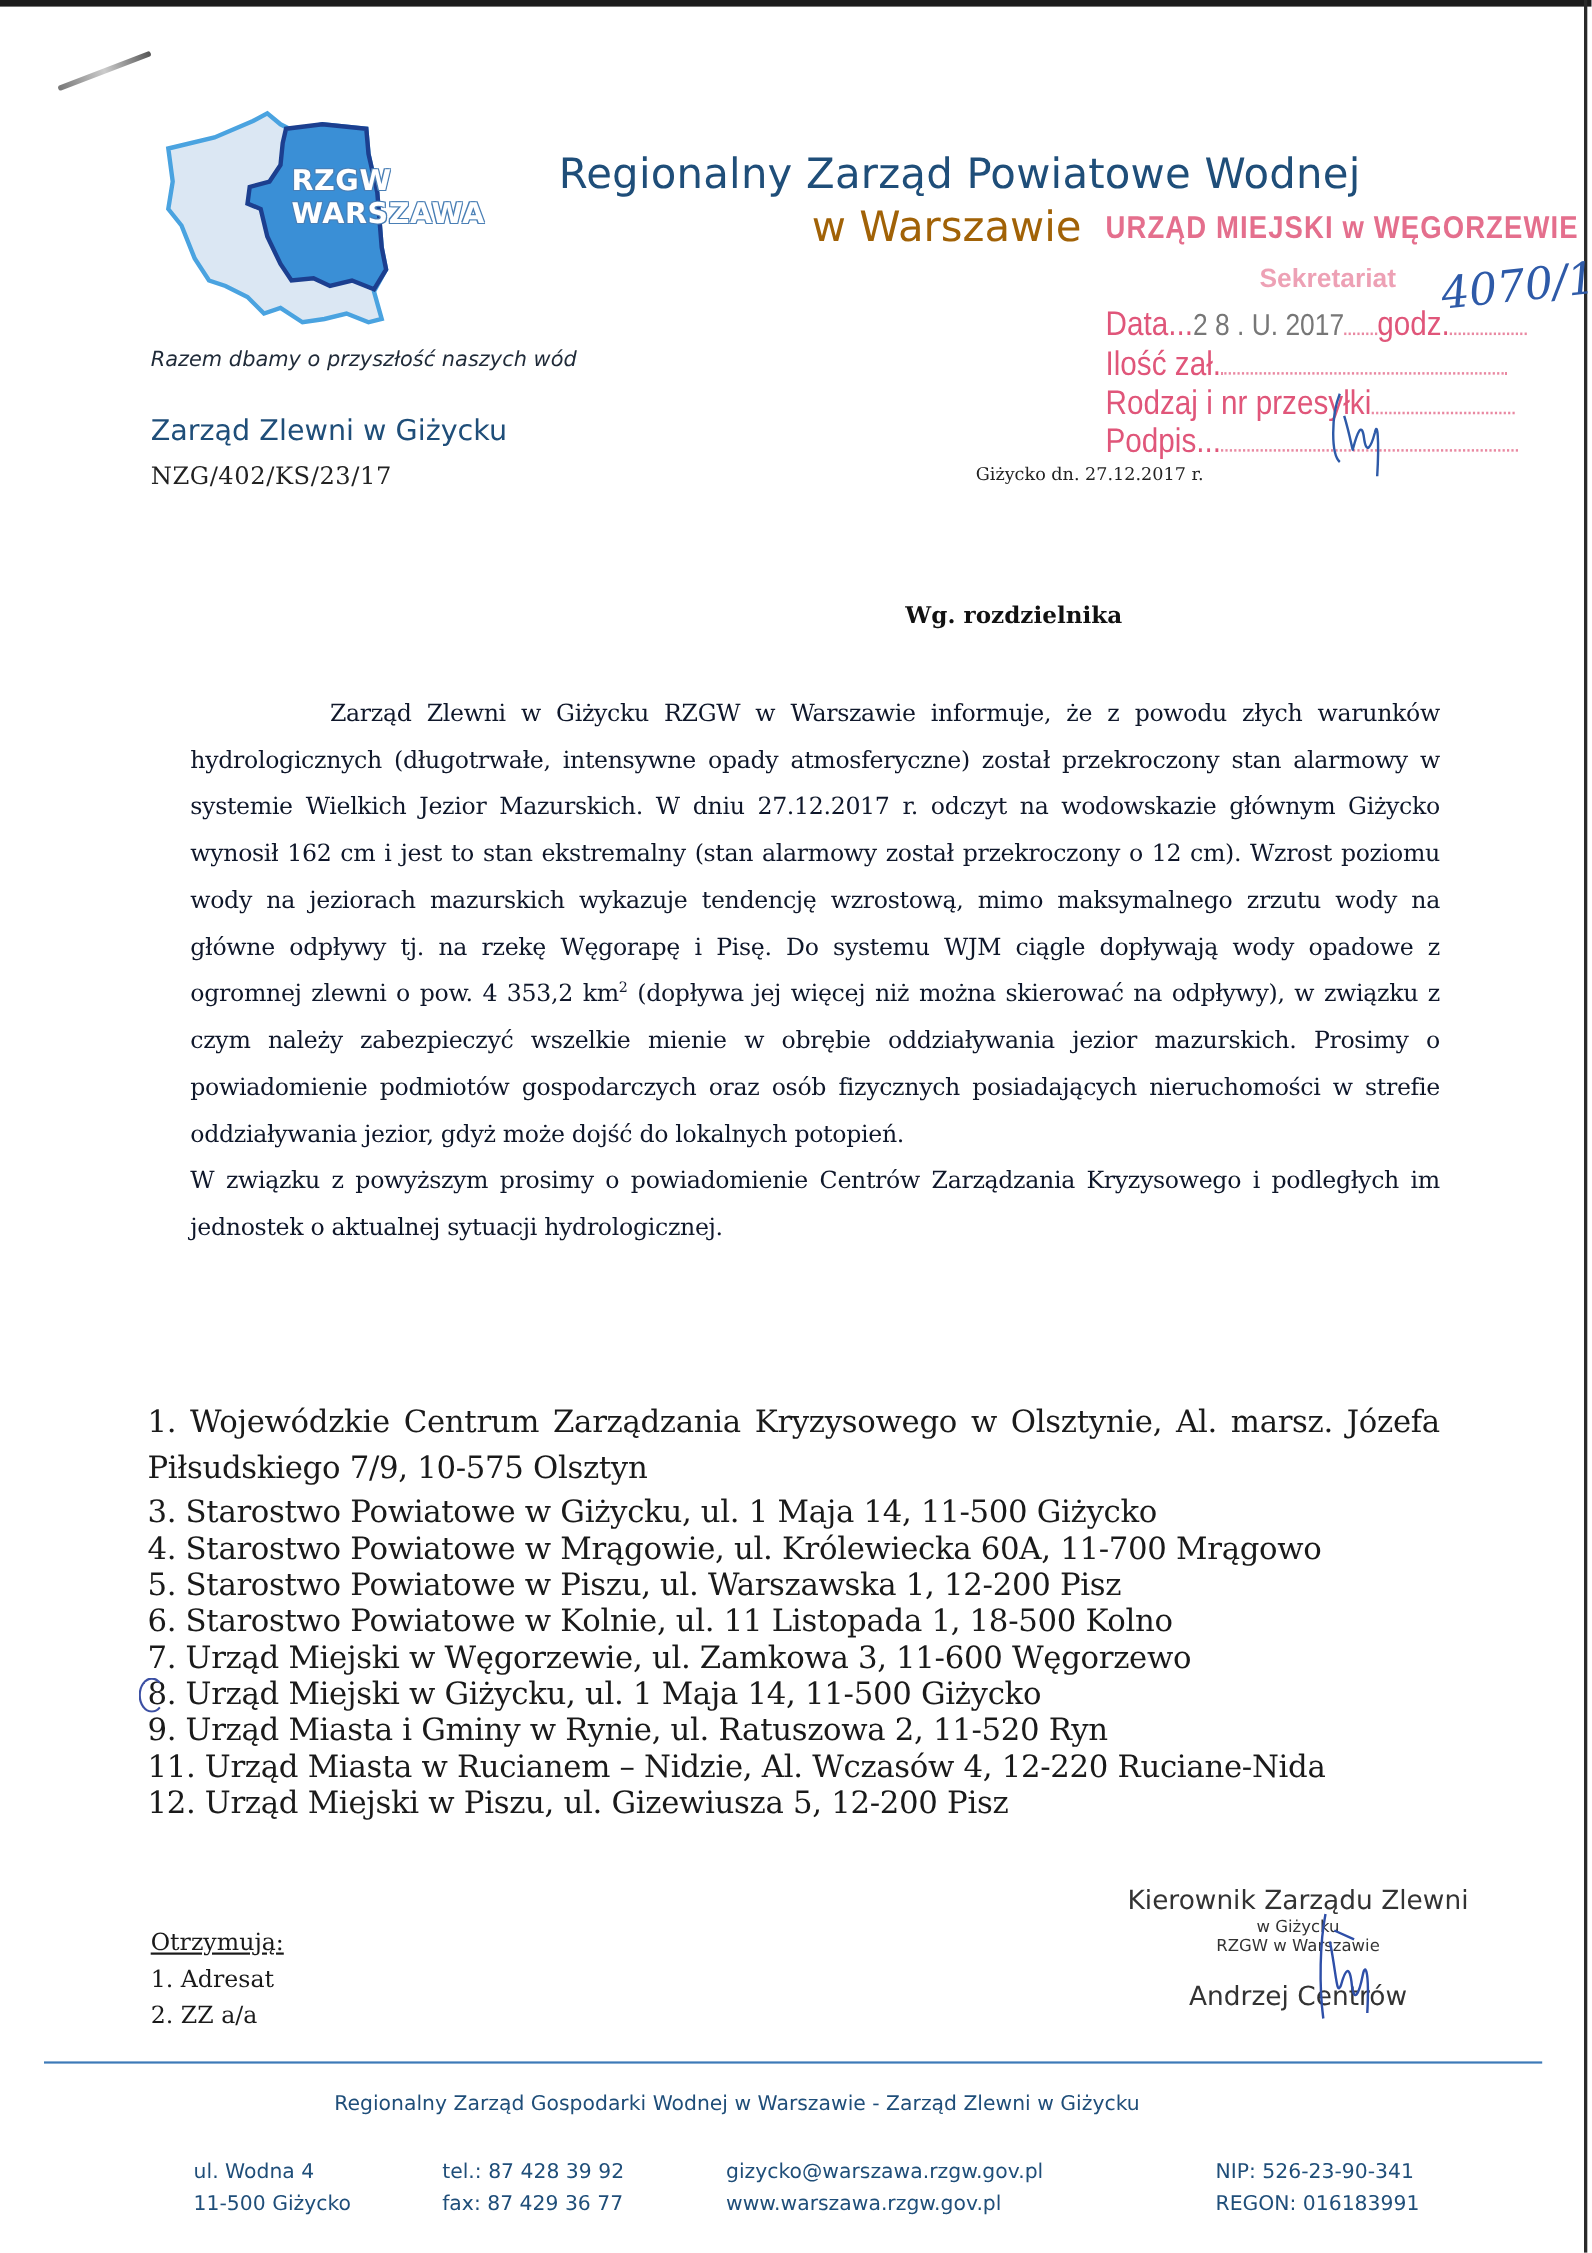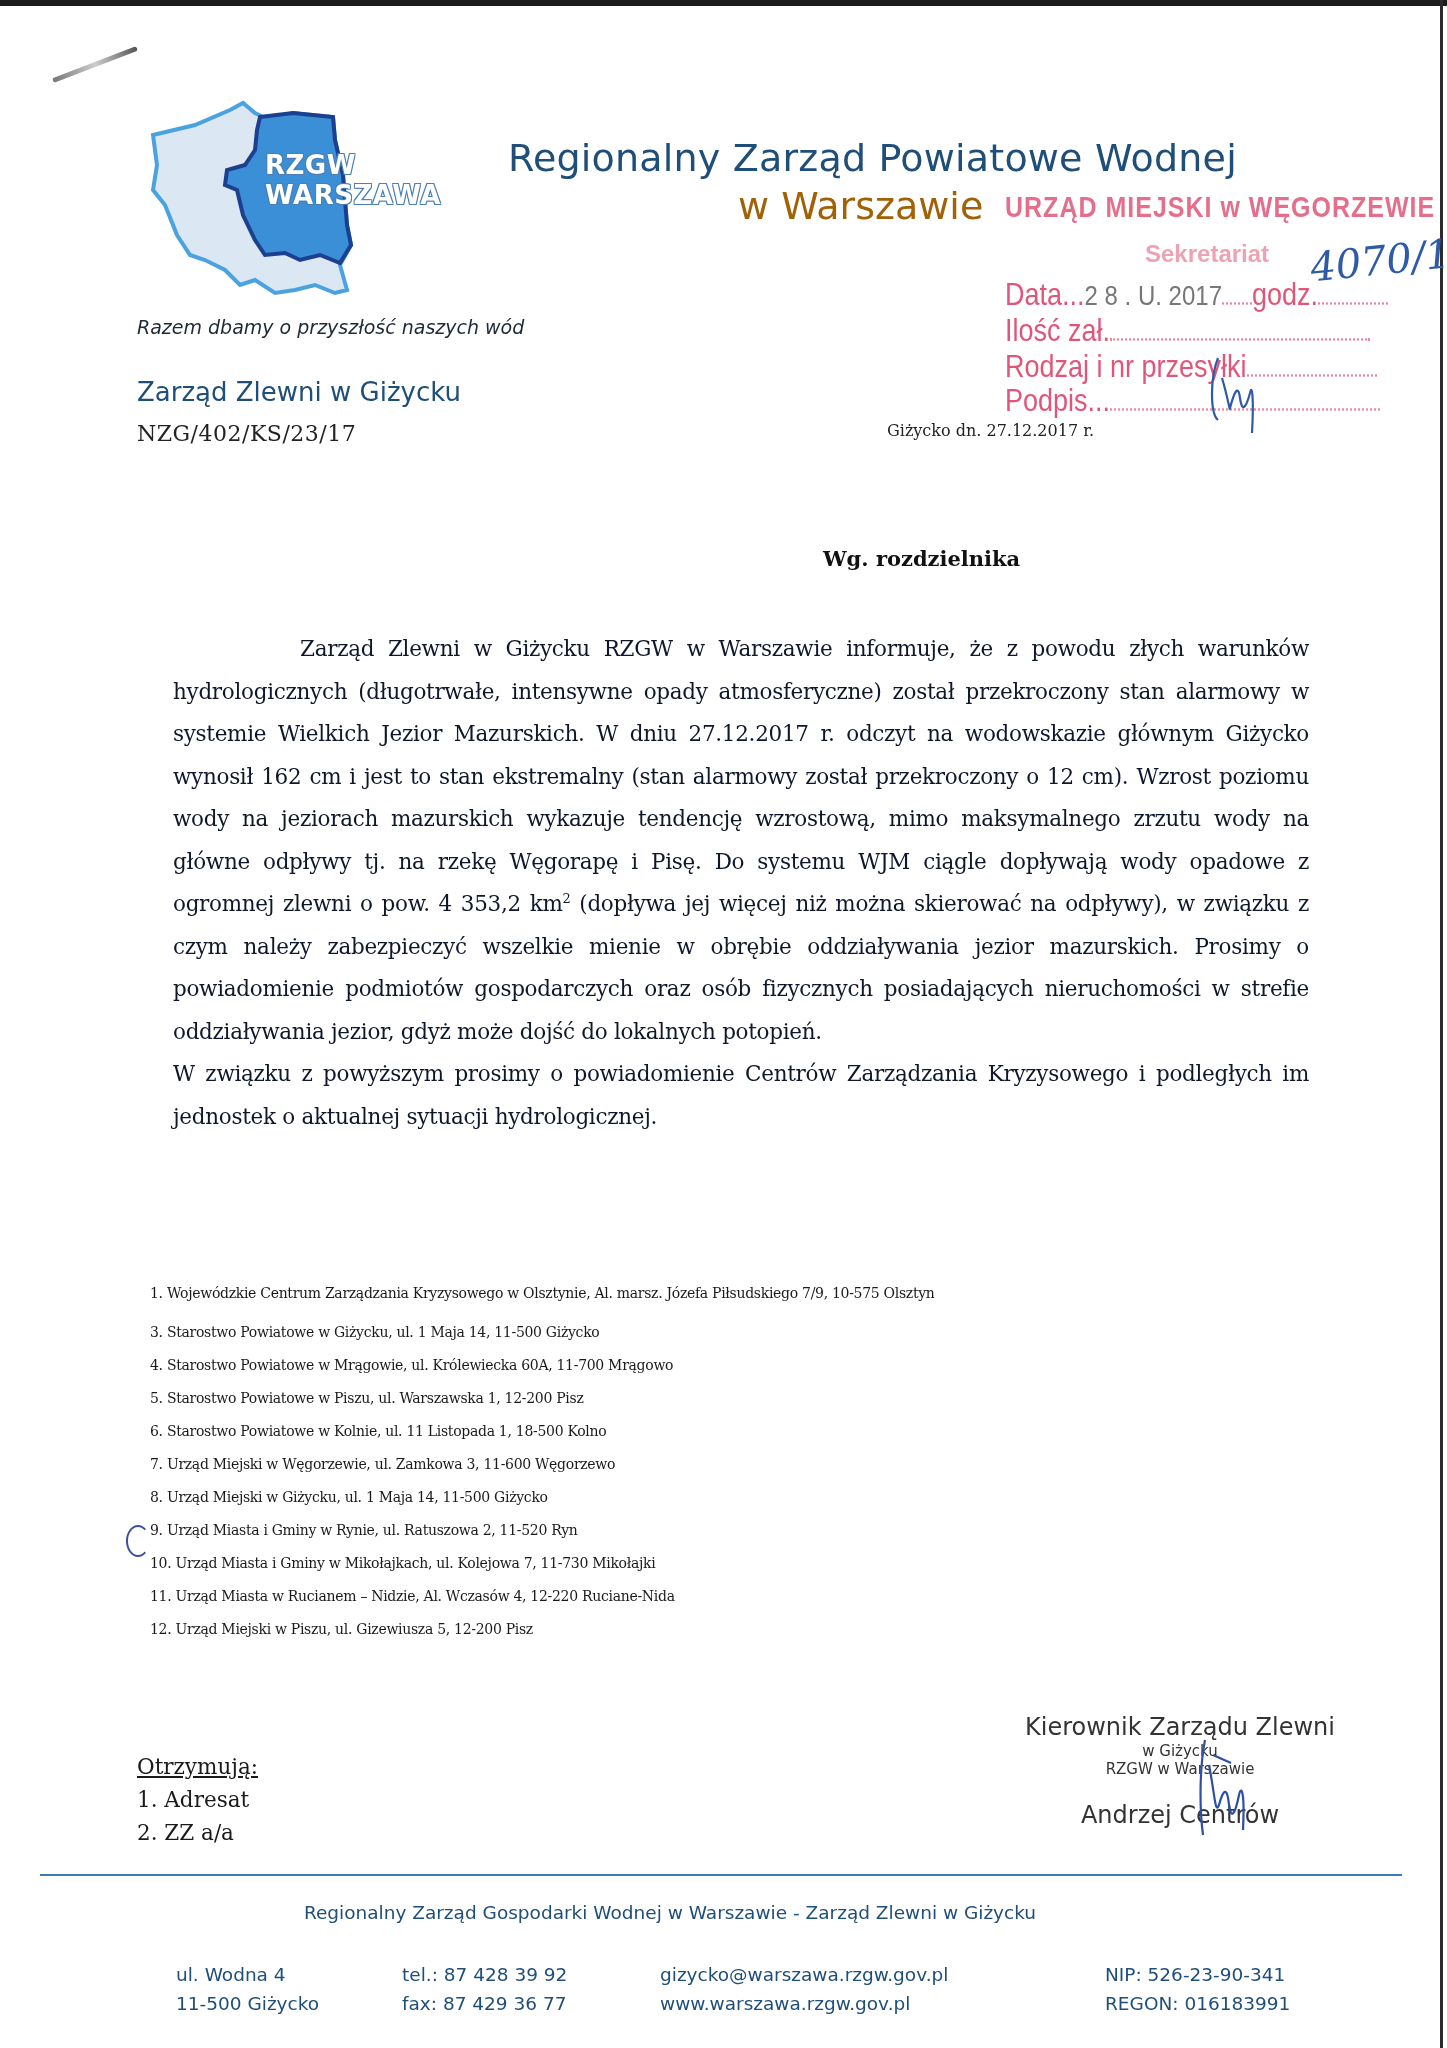--- a/index.html
+++ b/index.html
@@ -32,21 +32,21 @@
   .unit-name { left:137px; top:377px; font-family:"DejaVu Sans", sans-serif; font-size:26px; color:#1f4e79; }
   .ref-no { left:137px; top:421px; font-size:22px; color:#222; letter-spacing:0.5px; }
   .place-date { left:887px; top:421px; font-size:16px; color:#222; }
   .dist-heading { left:790px; top:546px; font-size:21px; font-weight:bold; color:#111;margin-left:33px; }
 
   .body-text { position:absolute; left:173px; top:628px; width:1136px; font-size:21.5px; line-height:42.5px; text-align:justify; color:#0f172a; letter-spacing:-0.3px; }
   .body-text p { margin:0; }
   .body-text .indent { text-indent:127px; }
   .body-text sup { font-size:13px; line-height:0; }
 
-  .dist-list { position:absolute; left:150px; top:1272px; width:1175px; font-size:14px; color:#1a1a1a; letter-spacing:-0.3px; }
+  .dist-list { position:absolute; left:134px; top:1272px; width:1175px; font-size:28px; color:#1a1a1a; letter-spacing:-0.3px; }
   .dist-item { line-height:33px; white-space:nowrap; }
   .dist-item.first { white-space:normal; line-height:42px; text-align:justify; margin-bottom:2px; }
   .circle-mark { position:absolute; left:126px; top:1525px; width:20px; height:28px; border:2px solid #3b4fa3; border-radius:50%; border-right-color:transparent; }
 
   .recipients { position:absolute; left:137px; top:1750px; font-size:21.5px; line-height:33px; color:#1a1a1a; }
   .recipients .rh { text-decoration:underline; }
 
   .signature { position:absolute; left:1010px; top:1712px; width:340px; text-align:center; font-family:"DejaVu Sans", sans-serif; color:#333; }
   .signature .s1 { font-size:24px; line-height:30px; }
   .signature .s2 { font-size:15px; line-height:18px; }
@@ -113,21 +113,20 @@
 
 <div class="dist-list">
   <div class="dist-item first">1. Wojewódzkie Centrum Zarządzania Kryzysowego w Olsztynie, Al. marsz. Józefa Piłsudskiego 7/9, 10-575 Olsztyn</div>
   <div class="dist-item">3. Starostwo Powiatowe w Giżycku, ul. 1 Maja 14, 11-500 Giżycko</div>
   <div class="dist-item">4. Starostwo Powiatowe w  Mrągowie, ul. Królewiecka 60A, 11-700 Mrągowo</div>
   <div class="dist-item">5. Starostwo Powiatowe w  Piszu, ul. Warszawska 1, 12-200 Pisz</div>
   <div class="dist-item">6. Starostwo Powiatowe w  Kolnie, ul. 11 Listopada 1, 18-500 Kolno</div>
   <div class="dist-item">7. Urząd Miejski w Węgorzewie, ul. Zamkowa 3, 11-600 Węgorzewo</div>
   <div class="dist-item">8. Urząd Miejski w Giżycku, ul. 1 Maja 14, 11-500 Giżycko</div>
   <div class="dist-item">9. Urząd Miasta i Gminy w Rynie, ul. Ratuszowa 2, 11-520 Ryn</div>
-  <div class="dist-item">10. Urząd Miasta i Gminy w Mikołajkach, ul. Kolejowa 7, 11-730 Mikołajki</div>
   <div class="dist-item">11. Urząd Miasta w Rucianem – Nidzie, Al. Wczasów 4, 12-220 Ruciane-Nida</div>
   <div class="dist-item">12. Urząd Miejski w Piszu, ul. Gizewiusza 5, 12-200 Pisz</div>
 </div>
 <div class="circle-mark"></div>
 
 <div class="recipients">
   <div class="rh">Otrzymują:</div>
   <div>1. Adresat</div>
   <div>2. ZZ a/a</div>
 </div>

